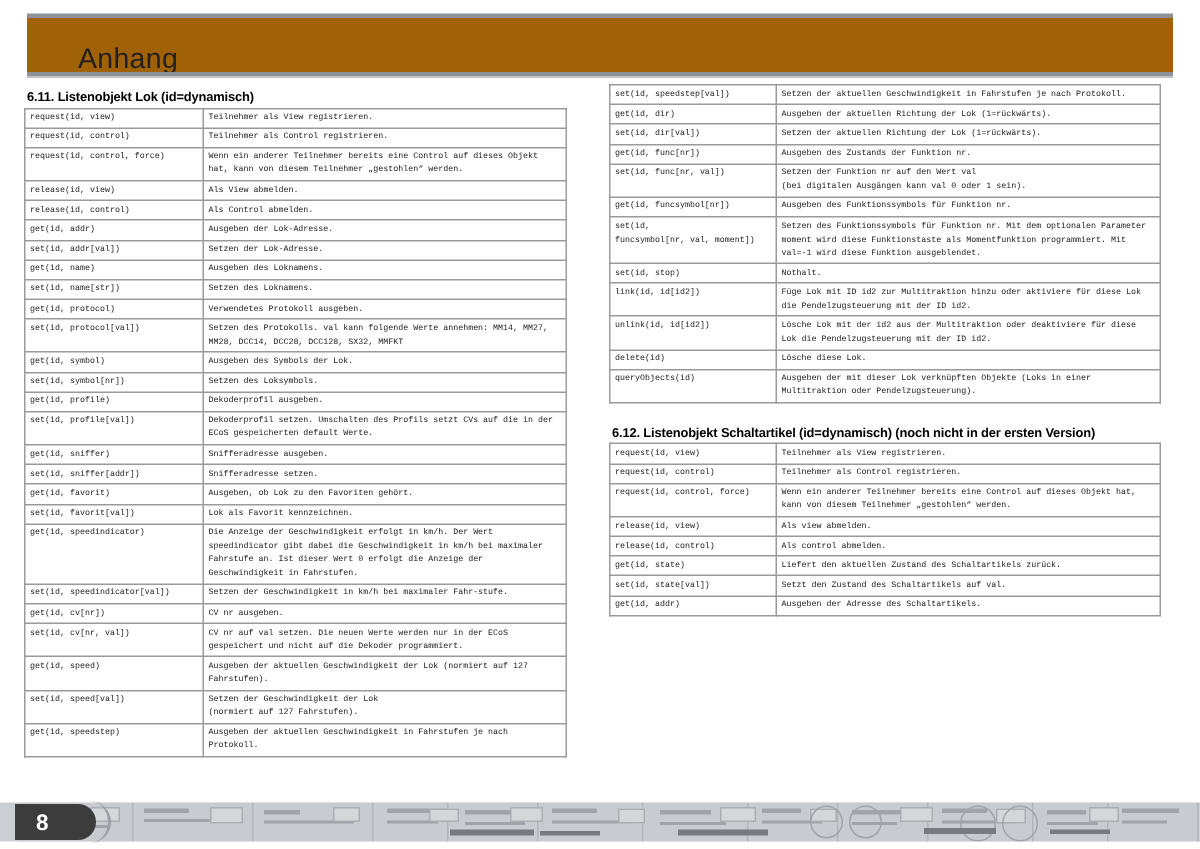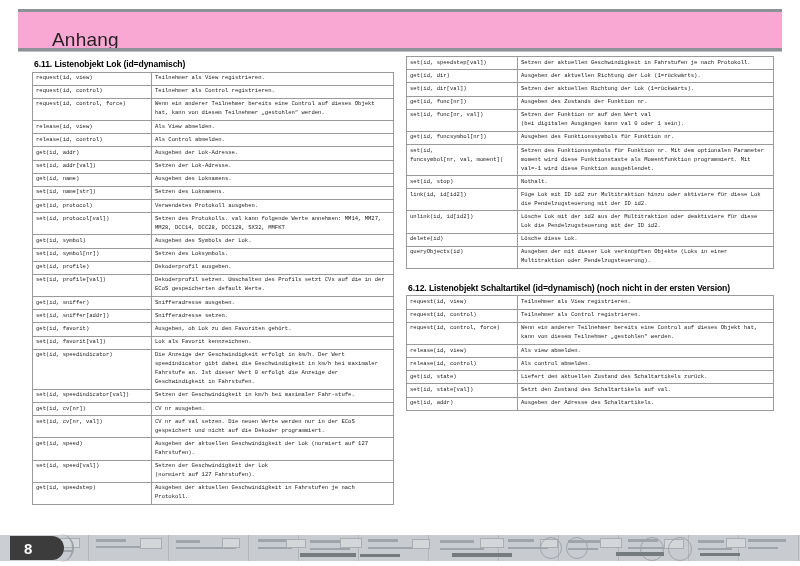--- a/index.html
+++ b/index.html
@@ -9,32 +9,32 @@
     background:#ffffff;
     font-family:"Liberation Sans", sans-serif;
     color:#000;
     overflow:hidden;
     position:relative;
   }
   .page{position:relative;width:800px;height:566px;}
 
   
   .hdr-rule-top{position:absolute;left:18px;top:9px;width:764px;height:3px;background:#8e9296;}
-  .hdr-band{position:absolute;left:18px;top:12px;width:764px;height:36px;background:#f9a8d4;}
+  .hdr-band{position:absolute;left:18px;top:12px;width:764px;height:36px;background:#a16207;}
   .hdr-title{
     position:absolute;left:34px;top:17px;
     font-size:19px;font-weight:400;letter-spacing:.2px;color:#231f20;
     font-family:"Liberation Sans", sans-serif;
   }
   .hdr-rule-bot{position:absolute;left:18px;top:48px;width:764px;height:3px;background:#8e9296;}
   .hdr-rule-bot2{position:absolute;left:18px;top:51px;width:764px;height:1px;background:#bfc2c5;}
 
   
   .col{position:absolute;top:59px;width:362px;}
-  .col-left{left:32px;}
+  .col-left{left:16px;}
   .col-right{left:406px;top:56px;width:368px;}
 
   .sec-title{
     font-size:8.6px;font-weight:bold;color:#000;
     margin:0 0 2.5px 2px;letter-spacing:-0.1px;
     font-family:"Liberation Sans", sans-serif;
     white-space:nowrap;
   }
   .sec-title.second{margin-top:14px;}
 

